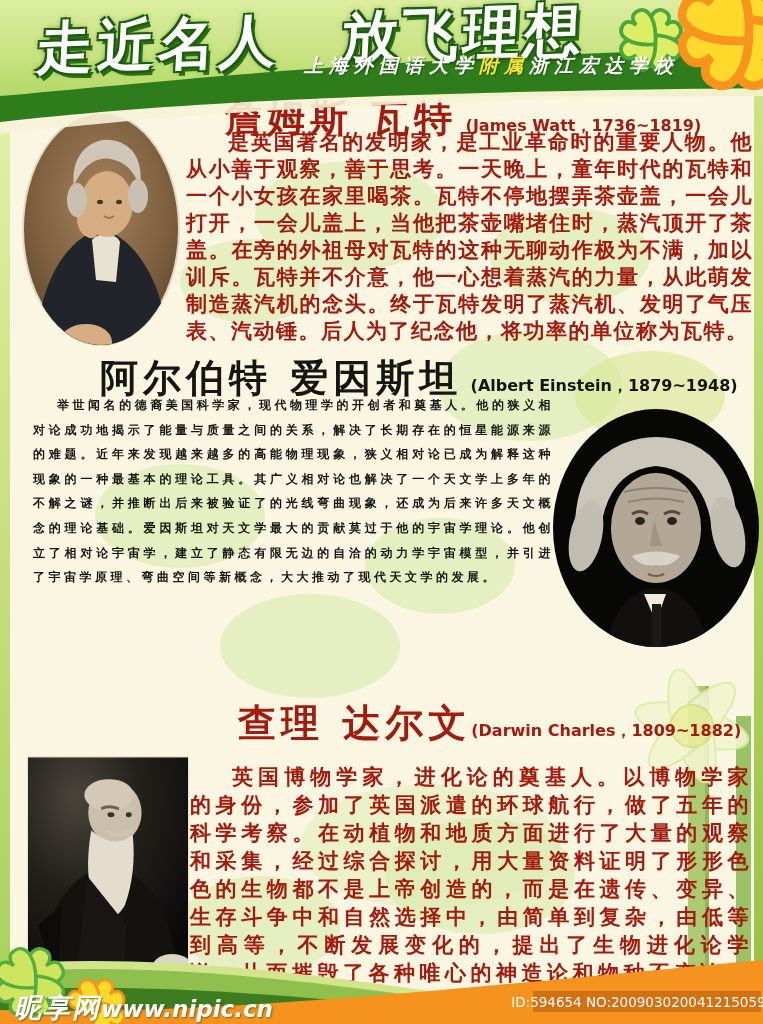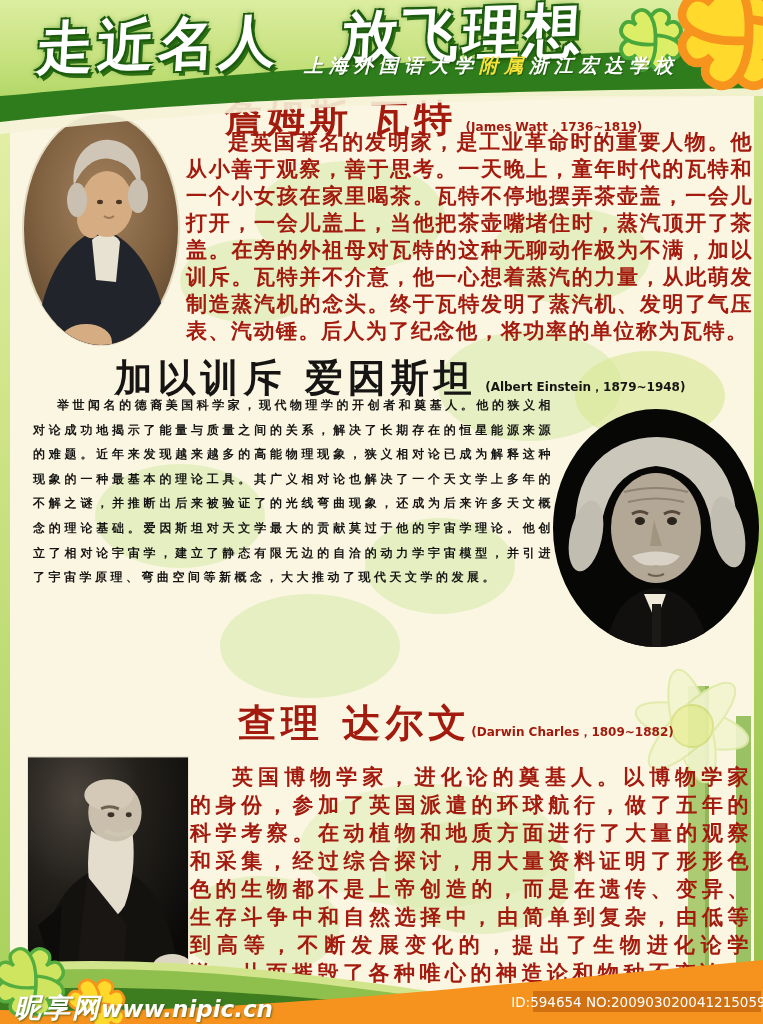--- a/index.html
+++ b/index.html
@@ -31,21 +31,21 @@
   .school-line{
     position:absolute;top:53px;right:84px;z-index:4;white-space:nowrap;
     font-size:19px;font-weight:bold;color:#ffffff;letter-spacing:6px;
     font-style:italic;text-shadow:1px 1px 1px rgba(20,60,5,.55);
   }
   .school-line .hl{color:#f7e23a;}
   
   .sec *{box-sizing:border-box;}
   .head{position:absolute;z-index:2;margin:0;white-space:nowrap;}
   .head .cn{font-size:38px;font-weight:bold;letter-spacing:5px;}
-  .head .en{font-size:12px;font-weight:600;letter-spacing:0;text-align:center;}
+  .head .en{font-size:16px;font-weight:600;letter-spacing:0;text-align:center;}
   .red-t{color:#a21b0e;}
   .blk-t{color:#161514;}
   .body-p{
     position:absolute;z-index:2;margin:0;text-align:justify;text-indent:2em;
     font-weight:700;
   }
   .sec-watt .body-p{left:186px;top:129px;width:567px;font-size:21px;line-height:27px;letter-spacing:1.5px;color:#a21b0e;}
   .sec-watt .head{left:224px;top:93px;}
   .sec-watt .portrait{position:absolute;left:22px;top:112px;z-index:2;}
   .sec-einstein .head{left:100px;top:353px;width:600px;text-align:center;}
@@ -212,21 +212,21 @@
         <ellipse cx="88" cy="113" rx="5" ry="4" fill="#2a241d"></ellipse>
         <ellipse cx="120" cy="113" rx="5" ry="4" fill="#2a241d"></ellipse>
         <path d="M102,112 L98,138 L110,138 Z" fill="#a2957f"></path>
         <path d="M80,148 Q104,139 128,148 Q119,160 104,157 Q89,160 80,148 Z" fill="#d8d3c6"></path>
         <path d="M96,166 Q104,170 112,166" stroke="#6e5f4d" stroke-width="2" fill="none"></path>
         <path d="M54,240 C60,200 80,182 104,180 C130,182 150,202 156,240 Z" fill="#11100e"></path>
         <path d="M92,186 L104,214 L114,186 Z" fill="#efeada"></path>
         <rect x="100" y="196" width="9" height="44" fill="#1c1a17"></rect>
       </g>
     </svg>
-    <h2 class="head blk-t"><span class="cn">加以训斥 爱因斯坦</span> <span class="en">(Albert Einstein，1879~1948)</span></h2>
+    <h2 class="head blk-t"><span class="cn">阿尔伯特 爱因斯坦</span> <span class="en">(Albert Einstein，1879~1948)</span></h2>
     <p class="body-p">举世闻名的德裔美国科学家，现代物理学的开创者和奠基人。他的狭义相对论成功地揭示了能量与质量之间的关系，解决了长期存在的恒星能源来源的难题。近年来发现越来越多的高能物理现象，狭义相对论已成为解释这种现象的一种最基本的理论工具。其广义相对论也解决了一个天文学上多年的不解之谜，并推断出后来被验证了的光线弯曲现象，还成为后来许多天文概念的理论基础。爱因斯坦对天文学最大的贡献莫过于他的宇宙学理论。他创立了相对论宇宙学，建立了静态有限无边的自洽的动力学宇宙模型，并引进了宇宙学原理、弯曲空间等新概念，大大推动了现代天文学的发展。</p>
   </section>
 
   <section class="sec sec-darwin">
     <svg class="portrait" width="162" height="228" viewBox="0 0 162 228">
       <defs>
         <radialGradient id="dbg" cx="30%" cy="18%" r="90%">
           <stop offset="0%" stop-color="#4a443c"></stop>
             <stop offset="45%" stop-color="#23201b"></stop>
             <stop offset="100%" stop-color="#0b0a09"></stop>

